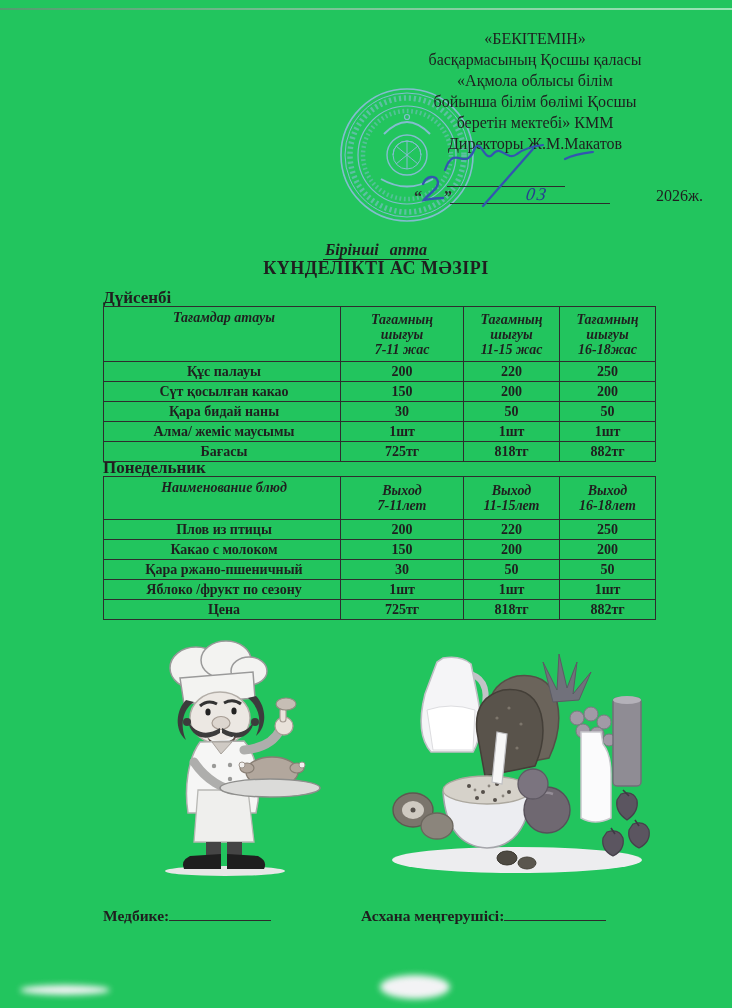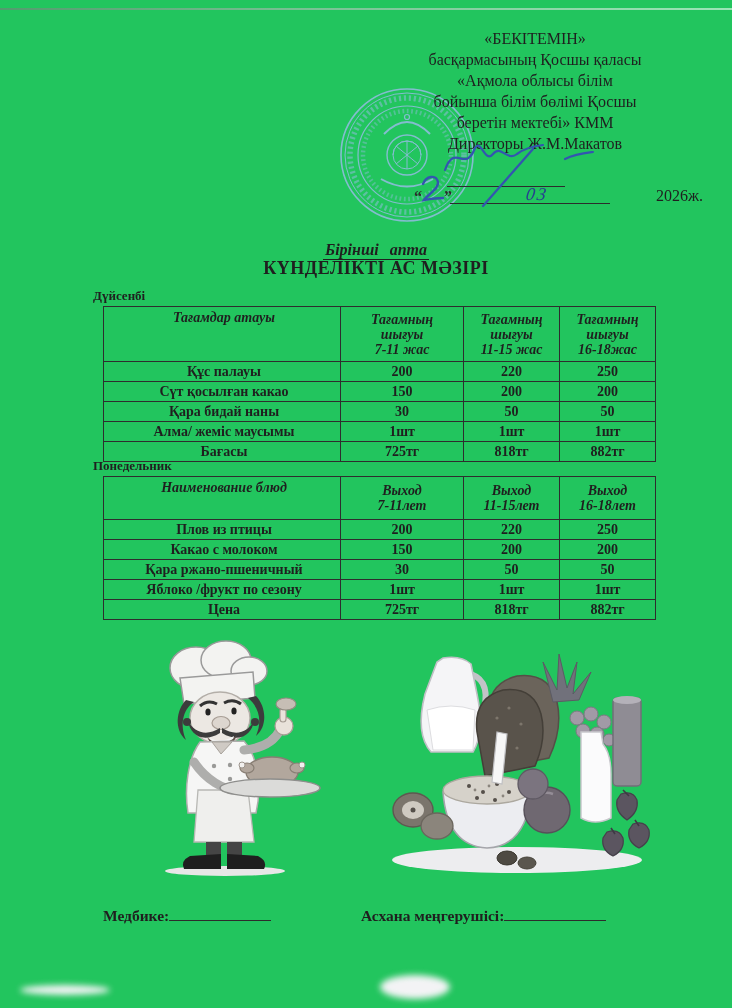--- a/index.html
+++ b/index.html
@@ -27,21 +27,21 @@
     font-size:18px;letter-spacing:2px;transform:skewX(-8deg);}
   .dl-line2{position:absolute;left:124px;top:0;width:76px;height:17px;border-bottom:1.5px solid #2c2c2c;}
   .dl-year{position:absolute;left:203px;top:1px;margin-left:43px;}
   
   .title{position:absolute;left:20px;top:218px;width:712px;text-align:center;
     font-size:18px;font-weight:bold;letter-spacing:.5px;margin-top:40px;}
   .subtitle{position:absolute;left:20px;top:241px;width:712px;text-align:center;
     font-size:16px;font-weight:bold;font-style:italic;word-spacing:7px;}
   .subtitle span{border-bottom:1.5px solid #1f1f1f;padding:0 2px 1px 2px;}
   
-  .day-label{position:absolute;left:93px;font-size:13px;font-weight:bold;}
+  .day-label{position:absolute;left:103px;font-size:17px;font-weight:bold;}
   .lbl-kk{top:288px;}
   .lbl-ru{top:458px;}
   table.menu{position:absolute;left:103px;border-collapse:collapse;table-layout:fixed;
     width:552px;}
   .tbl-kk{top:306px;}
   .tbl-ru{top:476px;padding-left:47px;}
   table.menu td{border:1.4px solid #2e2e2e;font-size:14px;font-weight:bold;
     overflow:hidden;white-space:nowrap;text-align:center;}
   td.c1{text-align:left;padding-left:5px;}
   td.cv{text-align:center;}

